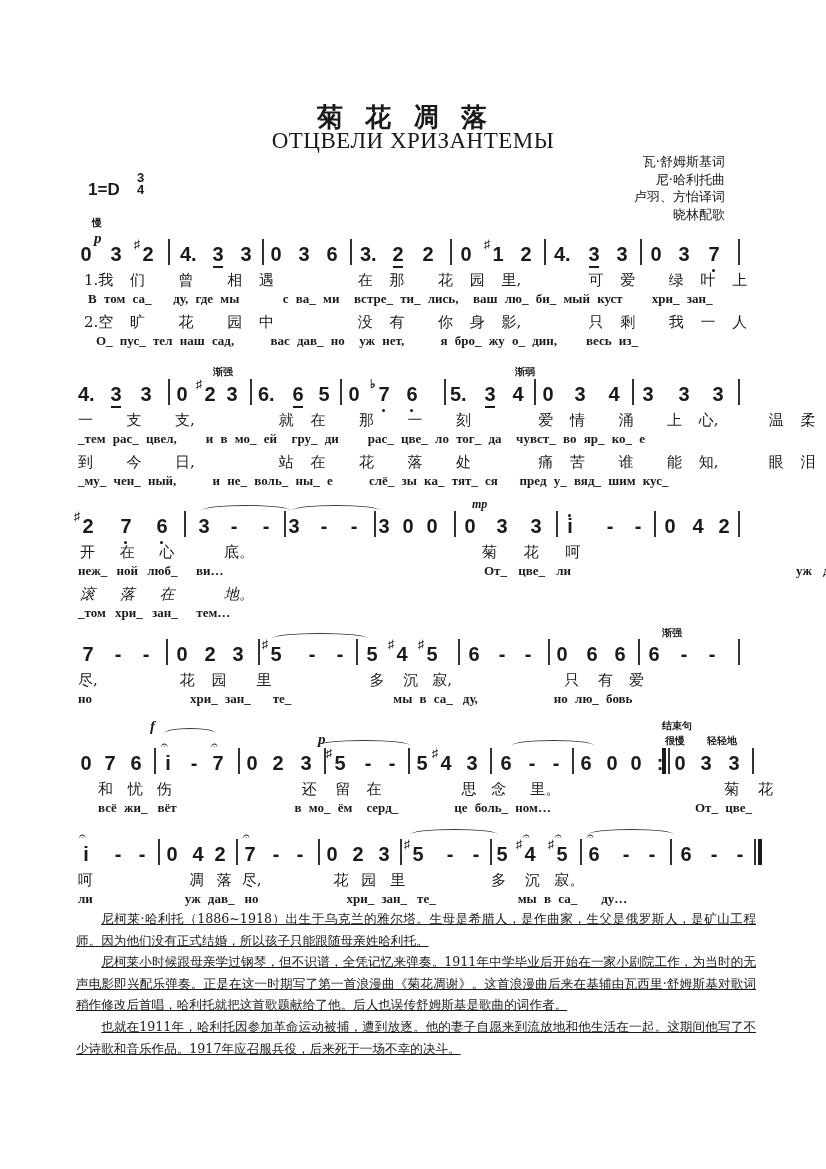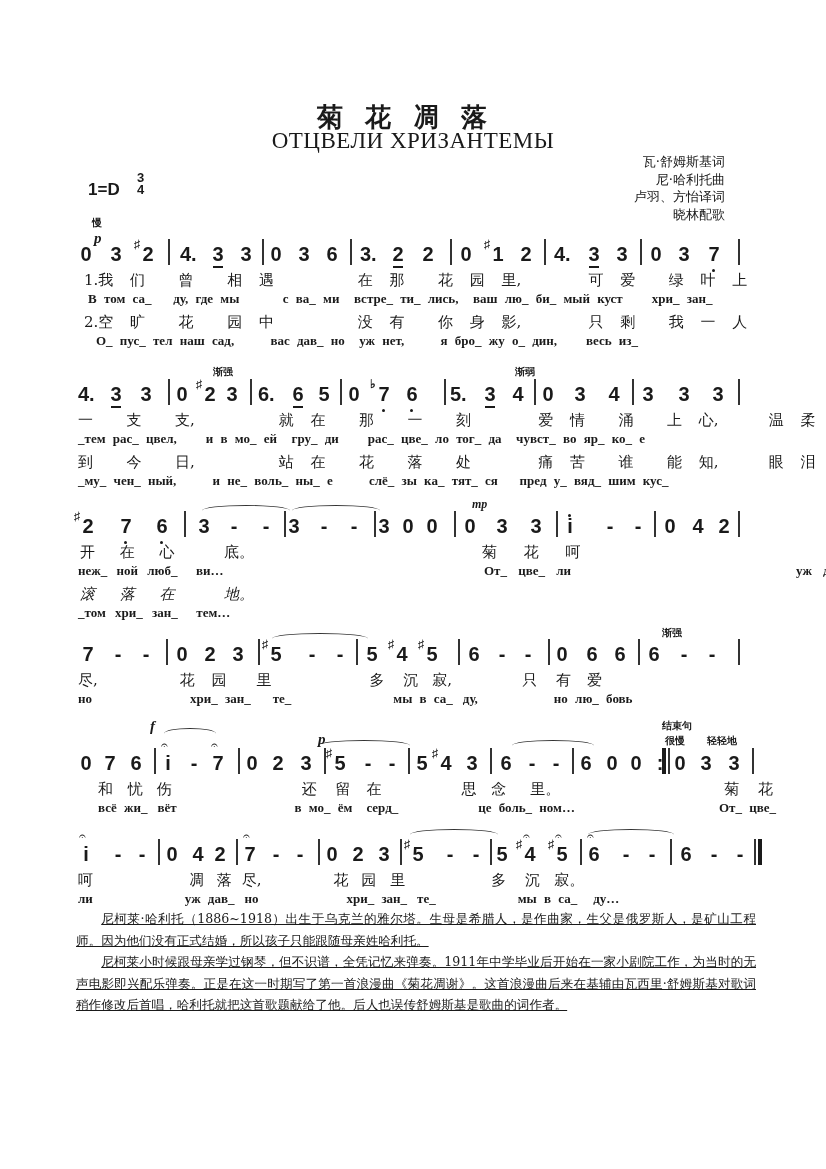--- a/index.html
+++ b/index.html
@@ -208,21 +208,21 @@
     <span class="bar" style="left:470px"></span>
     <span class="n" style="left:476px">0</span>
     <span class="n" style="left:506px">6</span>
     <span class="n" style="left:534px">6</span>
     <span class="bar" style="left:560px"></span>
     <span class="n" style="left:568px">6</span>
     <span class="n" style="left:598px">-</span>
     <span class="n" style="left:626px">-</span>
     <span class="bar" style="left:660px"></span>
   </div>
-  <div class="lyr cn" style="left:0;top:28px;">尽,<span style="margin-left:82px;word-spacing:12px;">花 园</span><span style="margin-left:30px;">里</span><span style="margin-left:98px;word-spacing:14px;">多 沉</span><span style="margin-left:14px;">寂,</span><span style="margin-left:70px;word-spacing:14px;">只 有</span><span style="margin-left:16px;">爱</span></div>
+  <div class="lyr cn" style="left:0;top:28px;">尽,<span style="margin-left:82px;word-spacing:12px;">花 园</span><span style="margin-left:30px;">里</span><span style="margin-left:98px;word-spacing:14px;">多 沉</span><span style="margin-left:14px;">寂,</span><span style="margin-left:112px;word-spacing:14px;">只 有</span><span style="margin-left:16px;">爱</span></div>
   <div class="lyr ru" style="left:0;top:48px;">но<span style="margin-left:98px;word-spacing:4px;">хри_ зан_</span><span style="margin-left:22px;">те_</span><span style="margin-left:102px;word-spacing:4px;">мы в са_</span><span style="margin-left:10px;">ду,</span><span style="margin-left:76px;word-spacing:4px;">но лю_ бовь</span></div>
 </div>
 
 <div class="abs dyn" style="left:150px;top:718px;">f</div>
 <div class="abs dyn" style="left:318px;top:731px;">p</div>
 <div class="abs mark" style="left:662px;top:719px;">结束句</div>
 <div class="abs mark" style="left:665px;top:734px;">很慢</div>
 <div class="abs mark" style="left:707px;top:734px;">轻轻地</div>
 <div class="abs line" style="top:752px;height:70px;">
   <div class="tie" style="left:86px;top:-24px;width:52px;"></div>
@@ -258,21 +258,21 @@
     <span class="n" style="left:550px">0</span>
     <span class="n" style="left:574px">:</span>
     <span class="final-bar" style="left:584px"></span>
     <span class="bar" style="left:590px"></span>
     <span class="n" style="left:594px">0</span>
     <span class="n" style="left:620px">3</span>
     <span class="n" style="left:648px">3</span>
     <span class="bar" style="left:674px"></span>
   </div>
   <div class="lyr cn" style="left:20px;top:28px;"><span style="word-spacing:10px;">和 忧</span><span style="margin-left:14px;">伤</span><span style="margin-left:130px;word-spacing:14px;">还 留</span><span style="margin-left:16px;">在</span><span style="margin-left:80px;word-spacing:10px;">思 念</span><span style="margin-left:24px;">里。</span><span style="margin-left:164px;word-spacing:14px;">菊 花</span></div>
-  <div class="lyr ru" style="left:20px;top:48px;"><span style="word-spacing:4px;">всё жи_</span><span style="margin-left:10px;">вёт</span><span style="margin-left:118px;word-spacing:4px;">в мо_ ём</span><span style="margin-left:14px;">серд_</span><span style="margin-left:80px;word-spacing:4px;">це боль_ ном…</span><span style="margin-left:144px;word-spacing:4px;">От_ цве_</span></div>
+  <div class="lyr ru" style="left:20px;top:48px;"><span style="word-spacing:4px;">всё жи_</span><span style="margin-left:10px;">вёт</span><span style="margin-left:118px;word-spacing:4px;">в мо_ ём</span><span style="margin-left:14px;">серд_</span><span style="margin-left:56px;word-spacing:4px;">це боль_ ном…</span><span style="margin-left:144px;word-spacing:4px;">От_ цве_</span></div>
 </div>
 
 <div class="abs line" style="top:843px;height:60px;">
   <div class="tie" style="left:332px;top:-14px;width:88px;"></div>
   <div class="tie" style="left:510px;top:-14px;width:86px;"></div>
   <div class="notes">
     <span class="n" style="left:0">i<span class="ferm">𝄐</span></span>
     <span class="n" style="left:32px">-</span>
     <span class="n" style="left:56px">-</span>
     <span class="bar" style="left:80px"></span>
@@ -300,19 +300,20 @@
     <span class="n" style="left:540px">-</span>
     <span class="n" style="left:566px">-</span>
     <span class="bar" style="left:592px"></span>
     <span class="n" style="left:600px">6</span>
     <span class="n" style="left:628px">-</span>
     <span class="n" style="left:654px">-</span>
     <span class="bar" style="left:676px"></span>
     <span class="final-bar" style="left:680px"></span>
   </div>
   <div class="lyr cn" style="left:0;top:28px;">呵<span style="margin-left:96px;word-spacing:8px;">凋 落</span><span style="margin-left:10px;">尽,</span><span style="margin-left:72px;word-spacing:8px;">花 园</span><span style="margin-left:14px;">里</span><span style="margin-left:86px;word-spacing:14px;">多 沉</span><span style="margin-left:14px;">寂。</span></div>
-  <div class="lyr ru" style="left:0;top:48px;">ли<span style="margin-left:92px;word-spacing:4px;">уж дав_</span><span style="margin-left:10px;">но</span><span style="margin-left:88px;word-spacing:4px;">хри_ зан_</span><span style="margin-left:10px;">те_</span><span style="margin-left:82px;word-spacing:4px;">мы в са_</span><span style="margin-left:16px;">ду…</span></div>
+  <div class="lyr ru" style="left:0;top:48px;">ли<span style="margin-left:92px;word-spacing:4px;">уж дав_</span><span style="margin-left:10px;">но</span><span style="margin-left:88px;word-spacing:4px;">хри_ зан_</span><span style="margin-left:10px;">те_</span><span style="margin-left:82px;word-spacing:4px;">мы в са_</span><span style="margin-left:24px;">ду…</span></div>
 </div>
 
 <div class="abs prose" style="top:908px;text-decoration:underline;">
   <p>尼柯莱·哈利托（1886~1918）出生于乌克兰的雅尔塔。生母是希腊人，是作曲家，生父是俄罗斯人，是矿山工程师。因为他们没有正式结婚，所以孩子只能跟随母亲姓哈利托。</p>
   <p>尼柯莱小时候跟母亲学过钢琴，但不识谱，全凭记忆来弹奏。1911年中学毕业后开始在一家小剧院工作，为当时的无声电影即兴配乐弹奏。正是在这一时期写了第一首浪漫曲《菊花凋谢》。这首浪漫曲后来在基辅由瓦西里·舒姆斯基对歌词稍作修改后首唱，哈利托就把这首歌题献给了他。后人也误传舒姆斯基是歌曲的词作者。</p>
+  <p>也就在1911年，哈利托因参加革命运动被捕，遭到放逐。他的妻子自愿来到流放地和他生活在一起。这期间他写了不少诗歌和音乐作品。1917年应召服兵役，后来死于一场不幸的决斗。</p>
 </div>
 
 </body></html>

